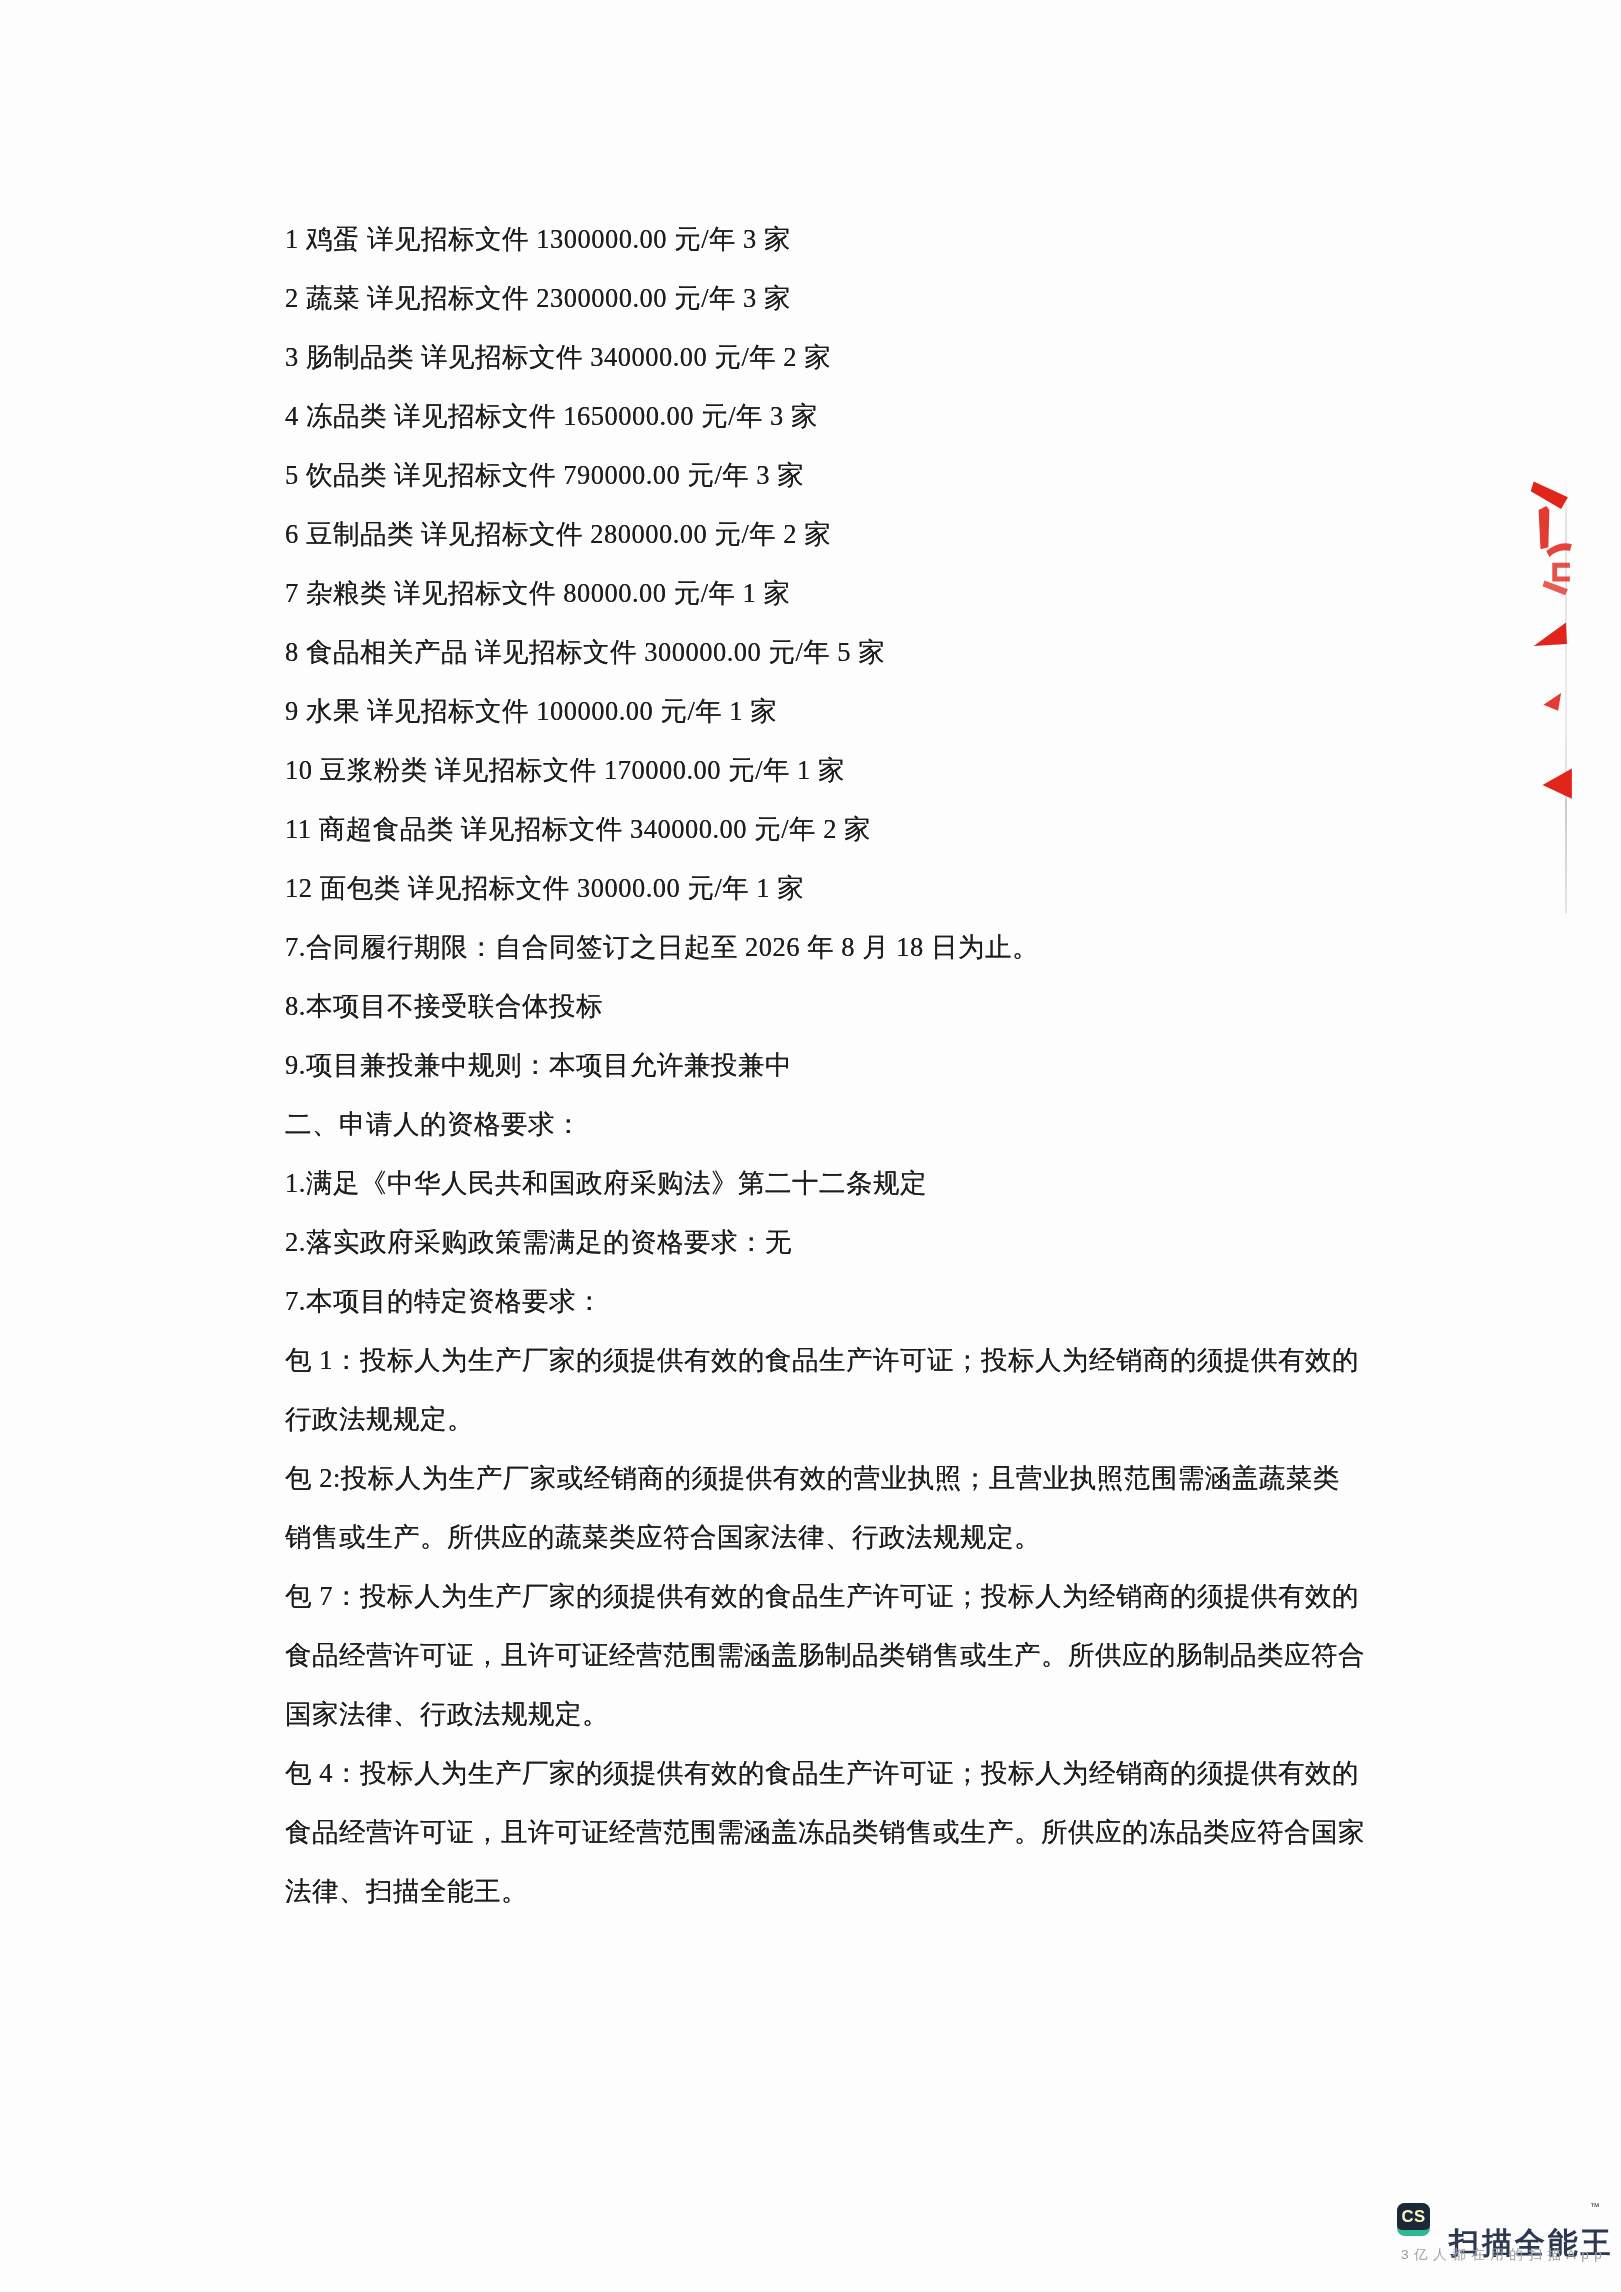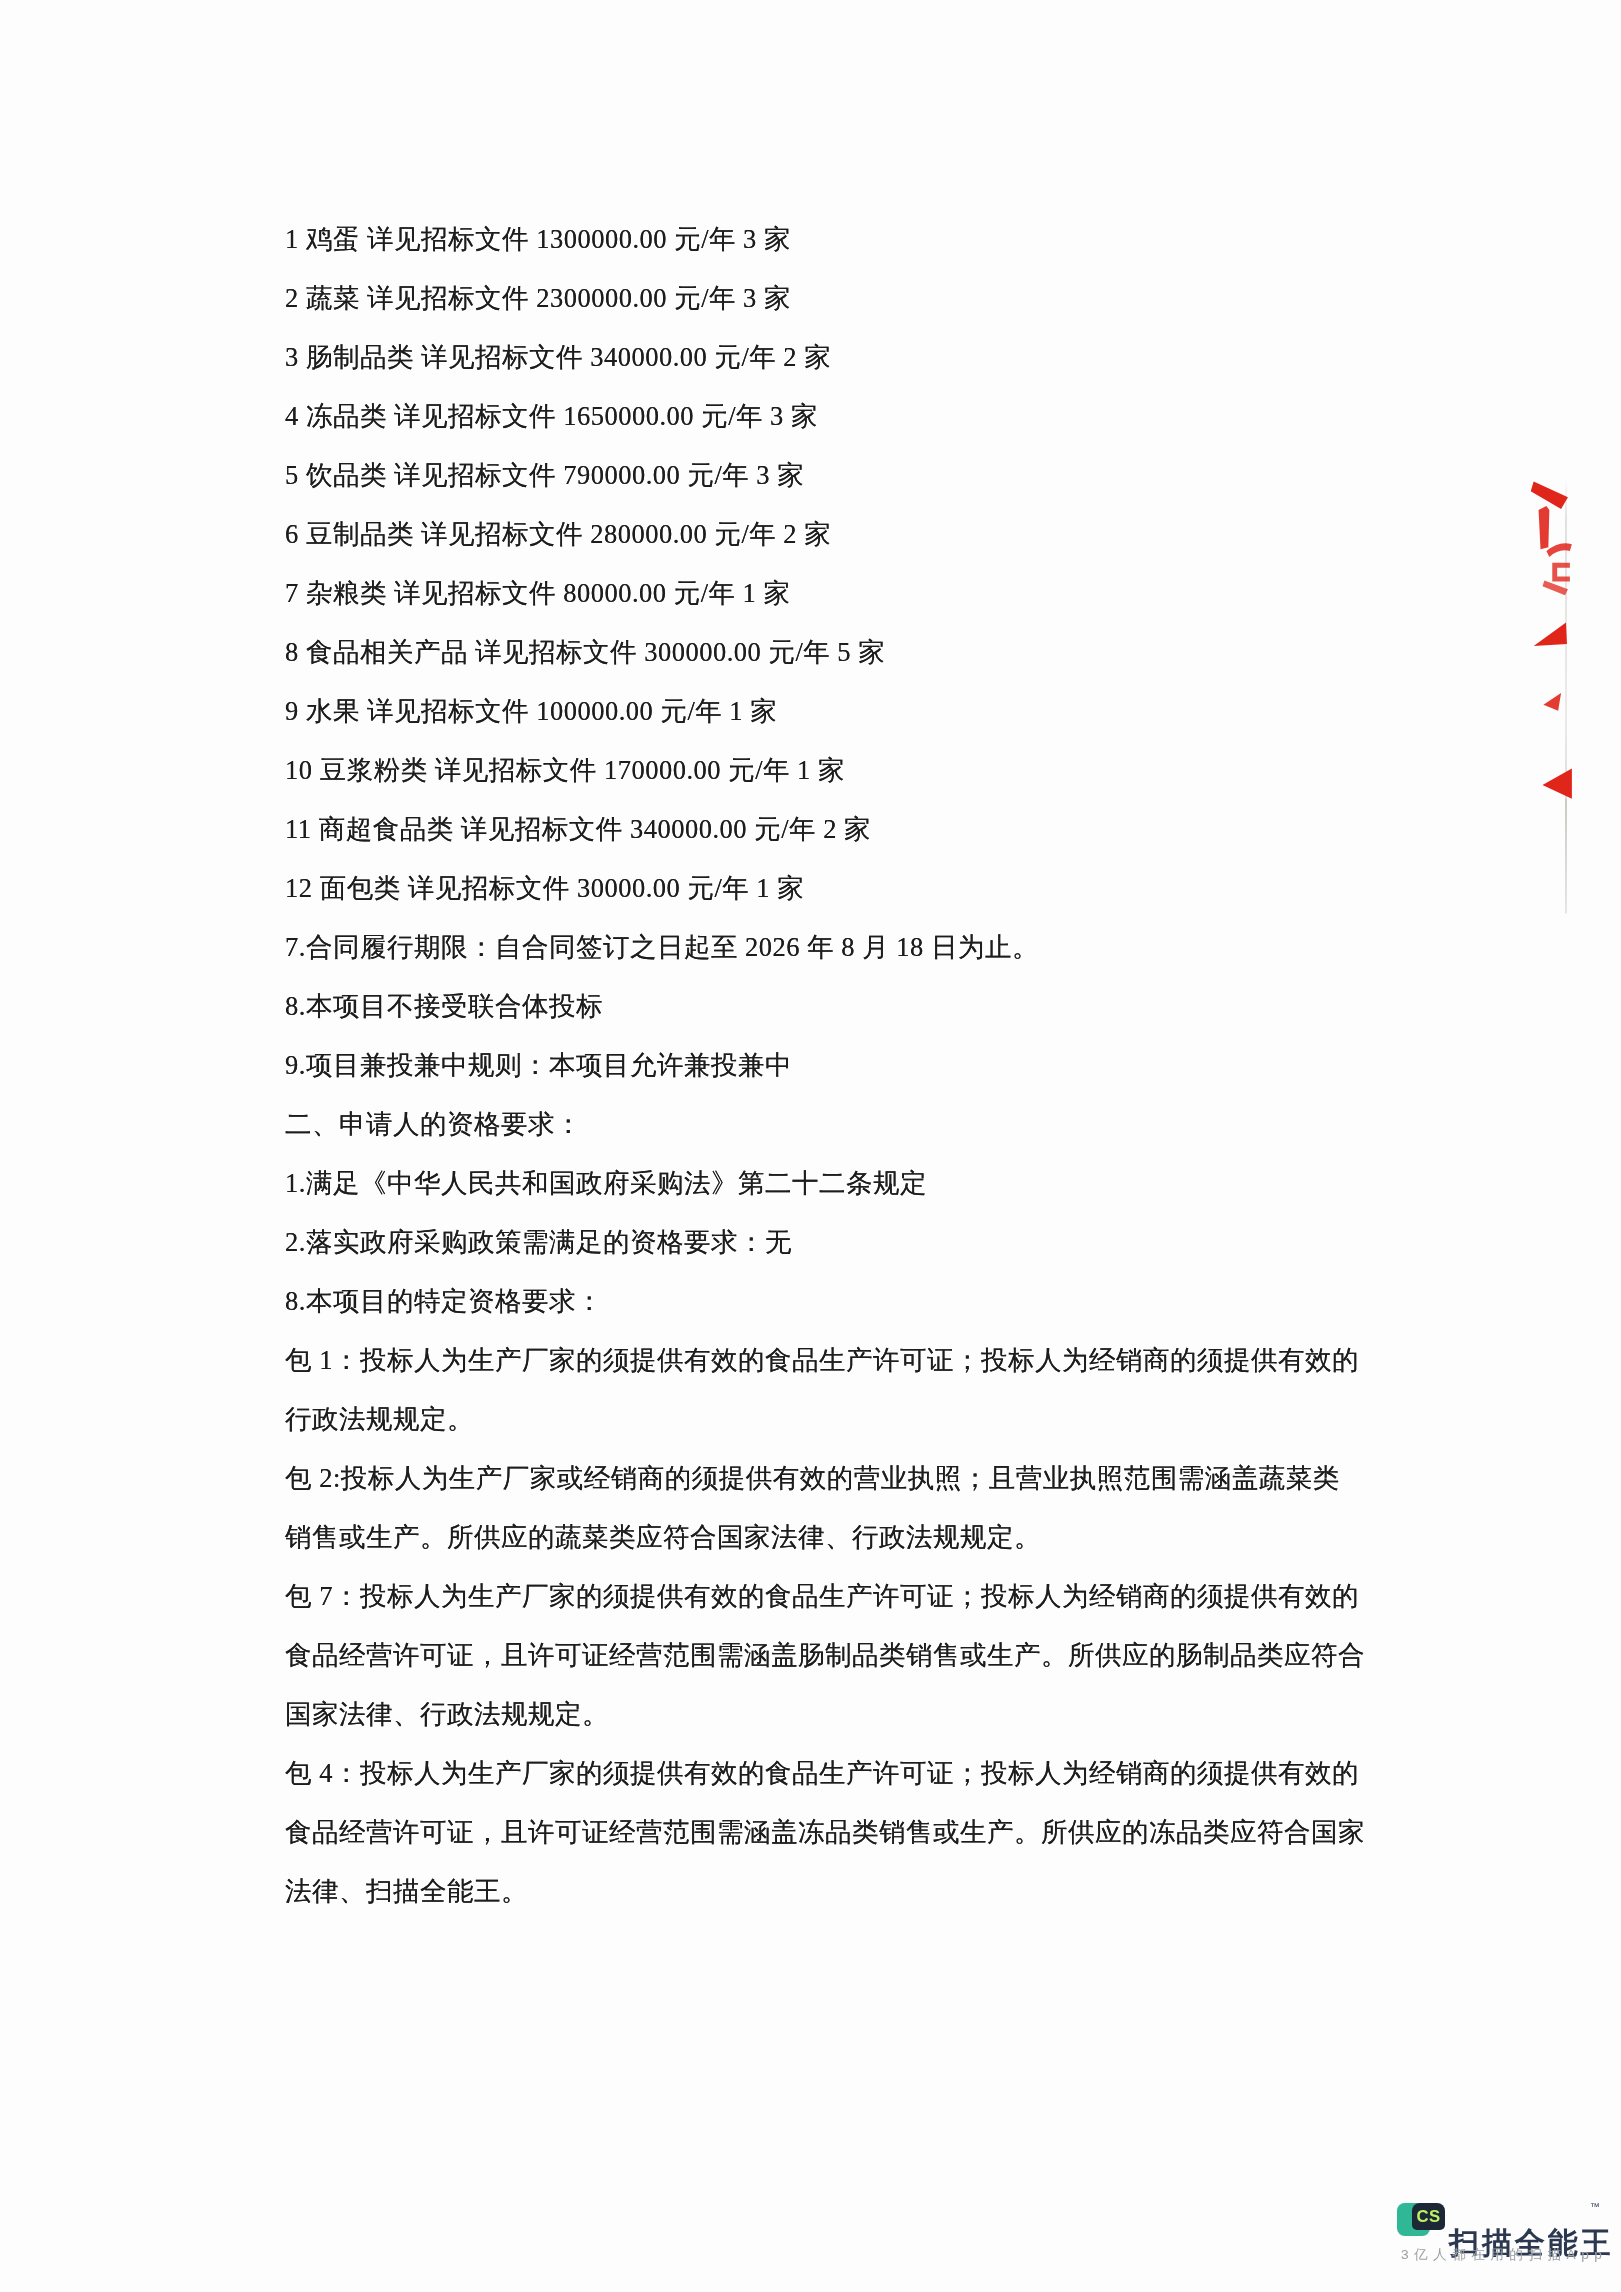--- a/index.html
+++ b/index.html
@@ -62,22 +62,22 @@
     width:33px;height:33px;
     border-radius:7.8px;
     background:var(--cs-accent,#30b795);
   }
   .cs-badge-top{
     position:absolute;left:0;top:0;
     width:33px;height:27.4px;
     border-radius:7.8px 7.8px 4.9px 4.9px;
     background:var(--cs-icon-bg,#1c2836);
     display:flex;align-items:center;justify-content:center;
-    color:#bef264;
-    font-weight:bold;font-size:16.7px;letter-spacing:0.5px;margin-left:15px;
+    color:#fef9c3;
+    font-weight:bold;font-size:16.7px;letter-spacing:0.5px;
   }
   .cs-title{
     position:absolute;left:52px;top:0;
     font-size:30px;font-weight:bold;
     color:var(--cs-title,#2b3850);
     letter-spacing:2.9px;
     white-space:nowrap;
     margin-top:24px;
   }
   .cs-tm{
@@ -109,21 +109,21 @@
       <div class="line">9 水果 详见招标文件 100000.00 元/年 1 家</div>
       <div class="line">10 豆浆粉类 详见招标文件 170000.00 元/年 1 家</div>
       <div class="line">11 商超食品类 详见招标文件 340000.00 元/年 2 家</div>
       <div class="line">12 面包类 详见招标文件 30000.00 元/年 1 家</div>
       <div class="line">7.合同履行期限：自合同签订之日起至 2026 年 8 月 18 日为止。</div>
       <div class="line">8.本项目不接受联合体投标</div>
       <div class="line">9.项目兼投兼中规则：本项目允许兼投兼中</div>
       <div class="line">二、申请人的资格要求：</div>
       <div class="line">1.满足《中华人民共和国政府采购法》第二十二条规定</div>
       <div class="line">2.落实政府采购政策需满足的资格要求：无</div>
-      <div class="line">8.本项目的特定资格要求：</div>
+      <div class="line">7.本项目的特定资格要求：</div>
       <div class="line">包 1：投标人为生产厂家的须提供有效的食品生产许可证；投标人为经销商的须提供有效的</div>
       <div class="line">行政法规规定。</div>
       <div class="line">包 2:投标人为生产厂家或经销商的须提供有效的营业执照；且营业执照范围需涵盖蔬菜类</div>
       <div class="line">销售或生产。所供应的蔬菜类应符合国家法律、行政法规规定。</div>
       <div class="line">包 7：投标人为生产厂家的须提供有效的食品生产许可证；投标人为经销商的须提供有效的</div>
       <div class="line">食品经营许可证，且许可证经营范围需涵盖肠制品类销售或生产。所供应的肠制品类应符合</div>
       <div class="line">国家法律、行政法规规定。</div>
       <div class="line">包 4：投标人为生产厂家的须提供有效的食品生产许可证；投标人为经销商的须提供有效的</div>
       <div class="line">食品经营许可证，且许可证经营范围需涵盖冻品类销售或生产。所供应的冻品类应符合国家</div>
       <div class="line">法律、扫描全能王。</div>

